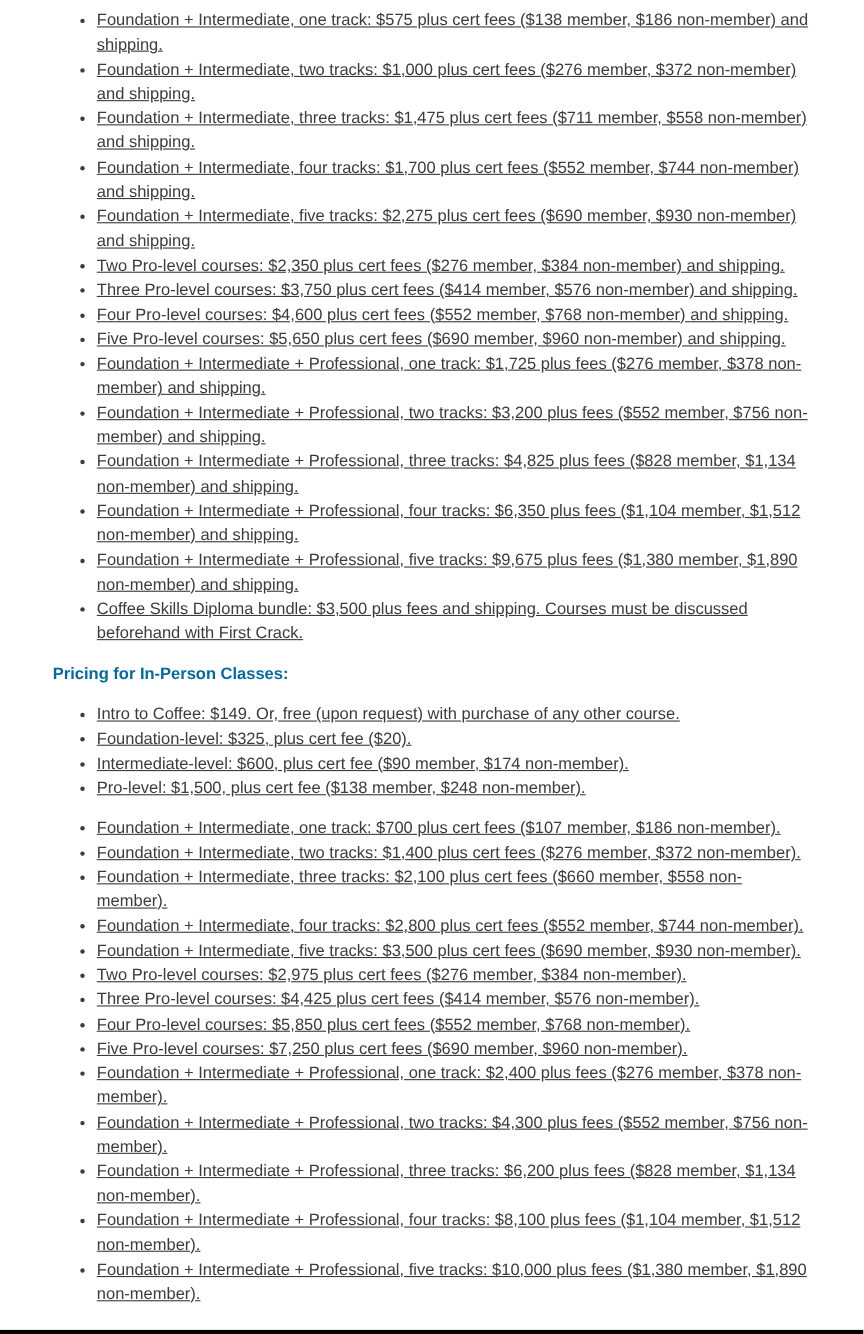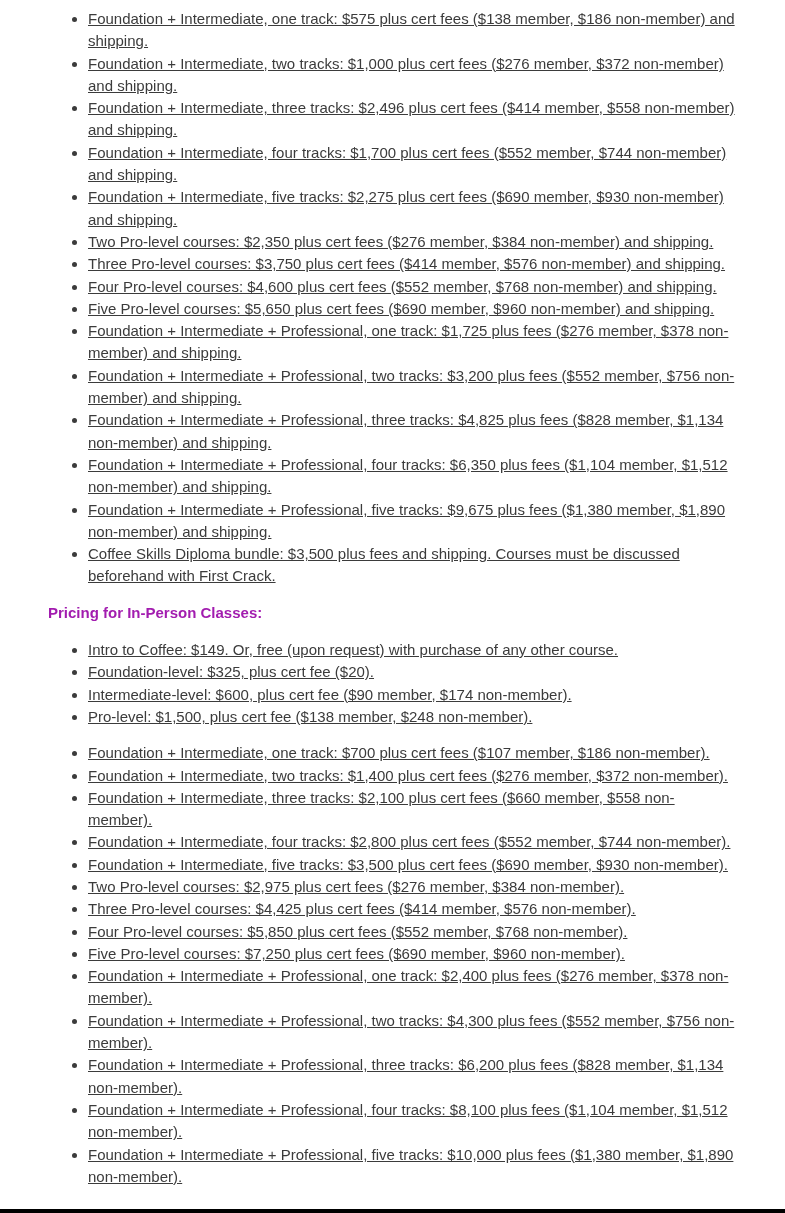--- a/index.html
+++ b/index.html
@@ -27,41 +27,41 @@
     list-style-type: disc;
   }
   .bullet-list li {
     margin: 0;
     padding: 0;
     text-decoration: underline;
   }
   .section-heading {
     margin: 0 0 15px 0;
     font-weight: 700;
-    color: #a21caf;
+    color: #0369a1;
     font-size: 15px;
     line-height: 22.3px;
   }
   .bottom-bar {
     position: absolute;
     left: 0;
     bottom: 0;
     width: 100%;
     height: 4px;
     background: #000000;
   }
 </style>
 </head>
 <body>
 
 <article class="doc" id="doc">
     <ul class="bullet-list">
       <li>Foundation + Intermediate, one track: $575 plus cert fees ($138 member, $186 non-member) and shipping.</li>
       <li>Foundation + Intermediate, two tracks: $1,000 plus cert fees ($276 member, $372 non-member) and shipping.</li>
-      <li>Foundation + Intermediate, three tracks: $2,496 plus cert fees ($414 member, $558 non-member) and shipping.</li>
+      <li>Foundation + Intermediate, three tracks: $1,475 plus cert fees ($711 member, $558 non-member) and shipping.</li>
       <li>Foundation + Intermediate, four tracks: $1,700 plus cert fees ($552 member, $744 non-member) and shipping.</li>
       <li>Foundation + Intermediate, five tracks: $2,275 plus cert fees ($690 member, $930 non-member) and shipping.</li>
       <li>Two Pro-level courses: $2,350 plus cert fees ($276 member, $384 non-member) and shipping.</li>
       <li>Three Pro-level courses: $3,750 plus cert fees ($414 member, $576 non-member) and shipping.</li>
       <li>Four Pro-level courses: $4,600 plus cert fees ($552 member, $768 non-member) and shipping.</li>
       <li>Five Pro-level courses: $5,650 plus cert fees ($690 member, $960 non-member) and shipping.</li>
       <li>Foundation + Intermediate + Professional, one track: $1,725 plus fees ($276 member, $378 non-member) and shipping.</li>
       <li>Foundation + Intermediate + Professional, two tracks: $3,200 plus fees ($552 member, $756 non-member) and shipping.</li>
       <li>Foundation + Intermediate + Professional, three tracks: $4,825 plus fees ($828 member, $1,134 non-member) and shipping.</li>
       <li>Foundation + Intermediate + Professional, four tracks: $6,350 plus fees ($1,104 member, $1,512 non-member) and shipping.</li>

